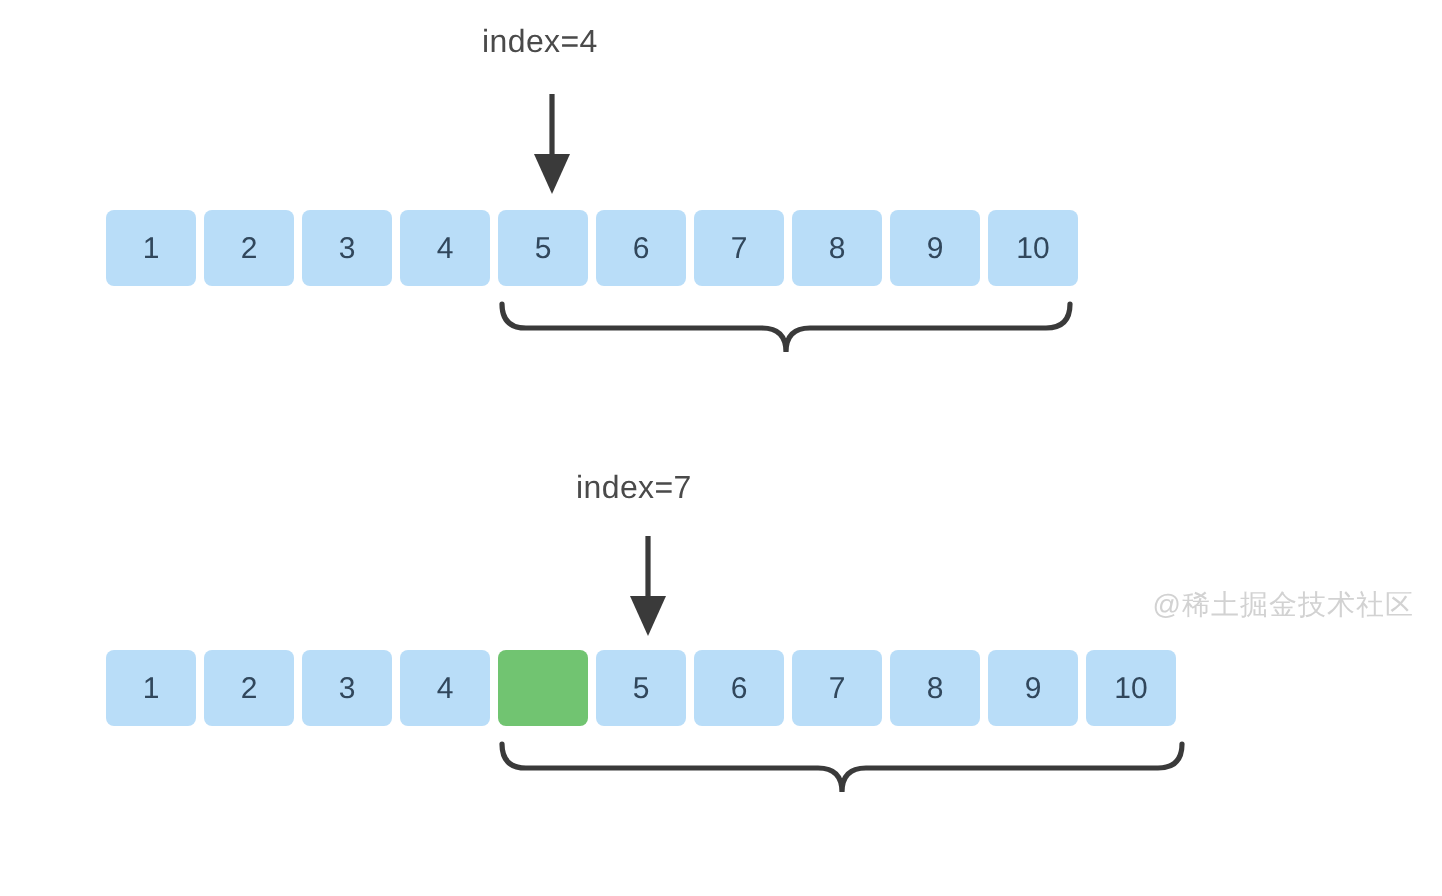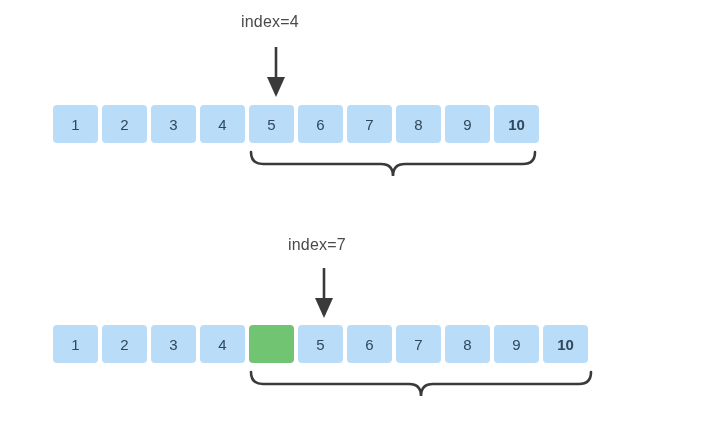--- a/index.html
+++ b/index.html
@@ -81,21 +81,20 @@
     background: #b9ddf8;
     display: flex;
     align-items: center;
     justify-content: center;
     font-size: 15px;
     color: #31475c;
     box-sizing: border-box;
   }
   .cell:last-child {
     margin-right: 0;
-    font-weight: bold;
   }
   .cell.green {
     background: #71c471;
     color: #71c471;
   }
   .watermark {
     position: absolute;
     right: 14px;
     bottom: 12px;
     font-size: 14px;
@@ -159,14 +158,15 @@
     <div class="cell">9</div>
     <div class="cell">10</div>
   </div>
 
   <div class="brace brace-bottom">
     <svg width="356" height="48" viewBox="0 0 356 48">
       <path d="M 6 6 Q 6 18 18 18 L 164 18 Q 176 18 176 30 Q 176 18 188 18 L 334 18 Q 346 18 346 6" fill="none" stroke="#3a3a3a" stroke-width="2.6" stroke-linecap="round"></path>
     </svg>
   </div>
 
+  <div class="watermark">@稀土掘金技术社区</div>
 
 </div>
 
 </body></html>

